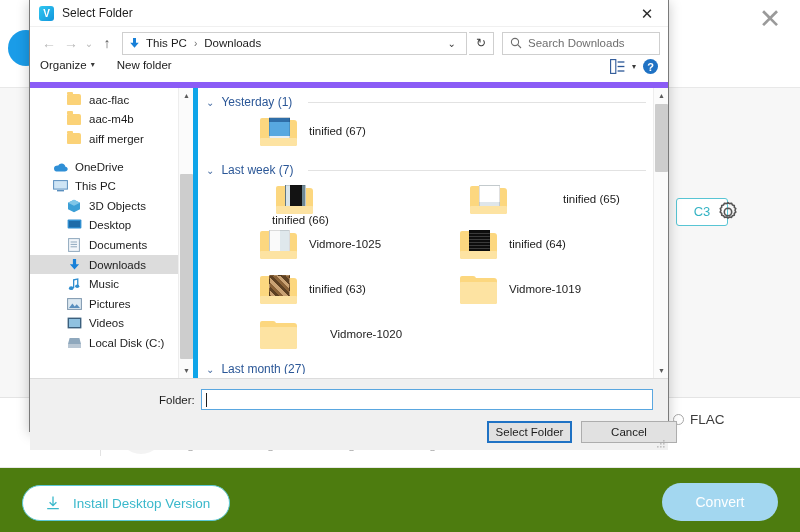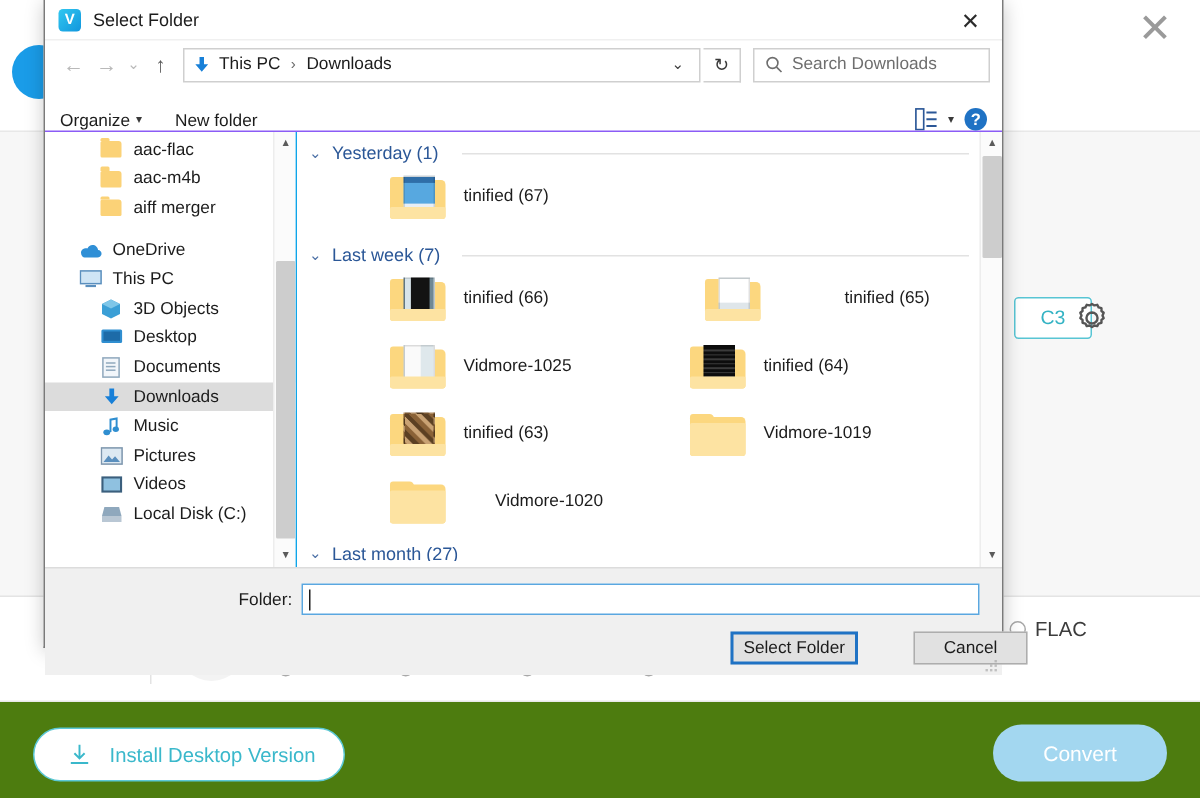--- a/index.html
+++ b/index.html
@@ -191,42 +191,42 @@
     background: #ffffff;
     display: flex; align-items: center;
     margin-left: 8px;
     padding-left: 7px;
   }
   .search-box .ph { font-size: 11.5px; color: #6e6e6e; margin-left: 6px; }
 
   
   .cmd-bar {
     height: 29px;
-    display: flex; align-items: flex-end;
+    display: flex; align-items: flex-start;
     padding: 0 10px;
-    border-bottom: 1px solid #8b5cf6;
+    border-bottom: 6px solid #8b5cf6;
     background: #ffffff;
   }
   .cmd-item { font-size: 11.5px; color: #1c1c1c; margin-right: 22px; cursor: pointer; }
   .cmd-caret { font-size: 8px; color: #3a3a3a; margin-left: 4px; vertical-align: 2px; }
   .cmd-right { margin-left: auto; display: flex; align-items: center; gap: 7px; }
   .help-circle {
     width: 15px; height: 15px; border-radius: 50%;
     background: #1f72c4; color: #fff;
     font-size: 11px; font-weight: bold;
     display: flex; align-items: center; justify-content: center;
   }
 
   
   .dlg-body { display: flex; height: 290px; }
 
   .tree-pane {
     width: 168px;
     background: #ffffff;
-    border-right: 1px solid #0ea5e9;
+    border-right: 5px solid #0ea5e9;
     position: relative;
     overflow: hidden;
   }
   .tree-list { padding-top: 2px; }
   .tree-row {
     height: 19.6px;
     display: flex; align-items: center;
     font-size: 11.5px;
     color: #1c1c1c;
     padding-left: 6px;
@@ -356,21 +356,21 @@
     background: #e1e1e1;
     border: 1px solid #adadad;
     display: flex; align-items: center; justify-content: center;
     cursor: pointer;
   }
   .dlg-btn.primary {
     left: 457px; width: 85px;
     border: 2px solid #1f72c4;
     background: #e1e1e1;
   }
-  .dlg-btn.secondary { left: 551px; width: 76px; margin-left: 28px; }
+  .dlg-btn.secondary { left: 551px; width: 96px; }
   .resize-grip {
     position: absolute; right: 2px; bottom: 1px;
     width: 10px; height: 10px;
     opacity: .55;
   }
 </style>
 </head>
 <body>
 
 <div id="bg-app">
@@ -639,21 +639,21 @@
         </span>
         <span class="fname">tinified (67)</span>
       </div>
 
       <div class="group-hdr" style="top:75px;">
         <span class="chev">⌄</span>
         <span>Last week (7)</span>
       </div>
       <div class="group-line" style="top:82px; left:110px; right:22px;"></div>
 
-      <div class="file-item" style="left:22px; top:96px;">
+      <div class="file-item" style="left:22px; top:96px;flex-direction:column;">
         <span class="big-folder">
           <span class="back"></span>
             <span class="tab"></span>
           <span class="thumb-img" style="background:linear-gradient(90deg,#d8e4ea 0%,#d8e4ea 22%,#131313 22%,#131313 86%,#6f8894 86%);"></span>
           <span class="front" style="height:8px; bottom:0;"></span>
         </span>
         <span class="fname">tinified (66)</span>
       </div>
 
       <div class="file-item" style="left:232px; top:96px;gap:44px;">

